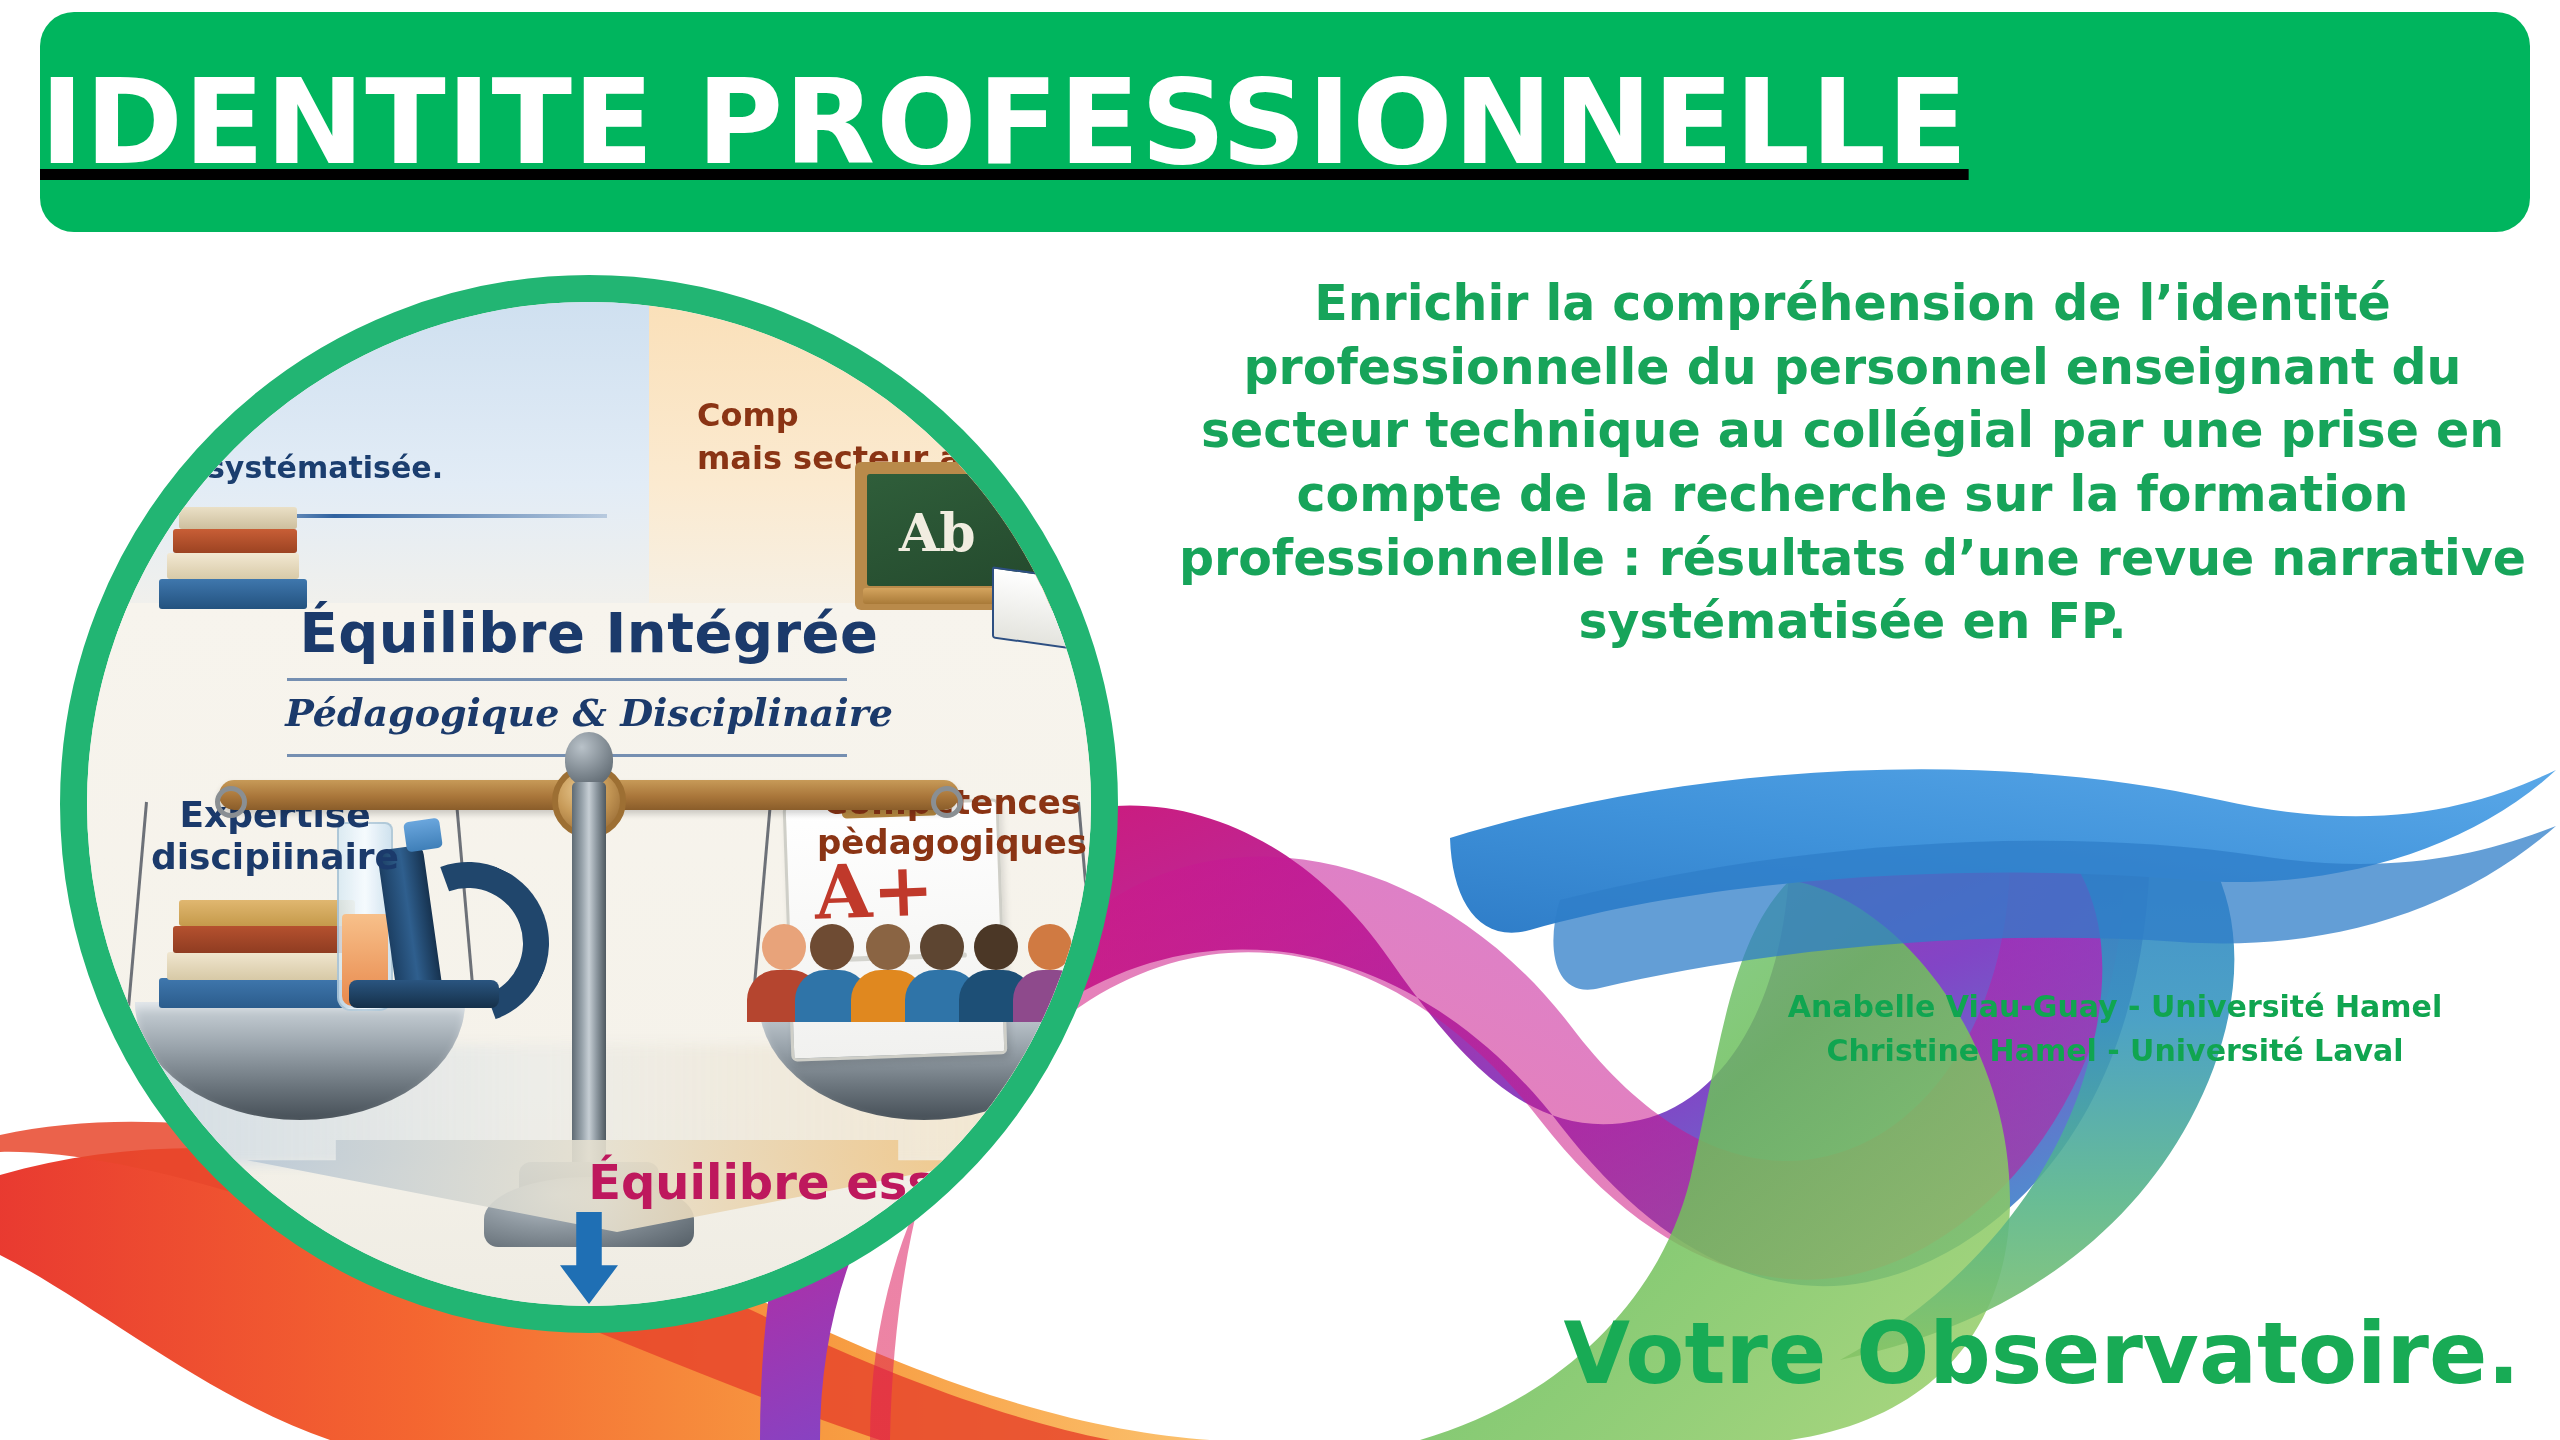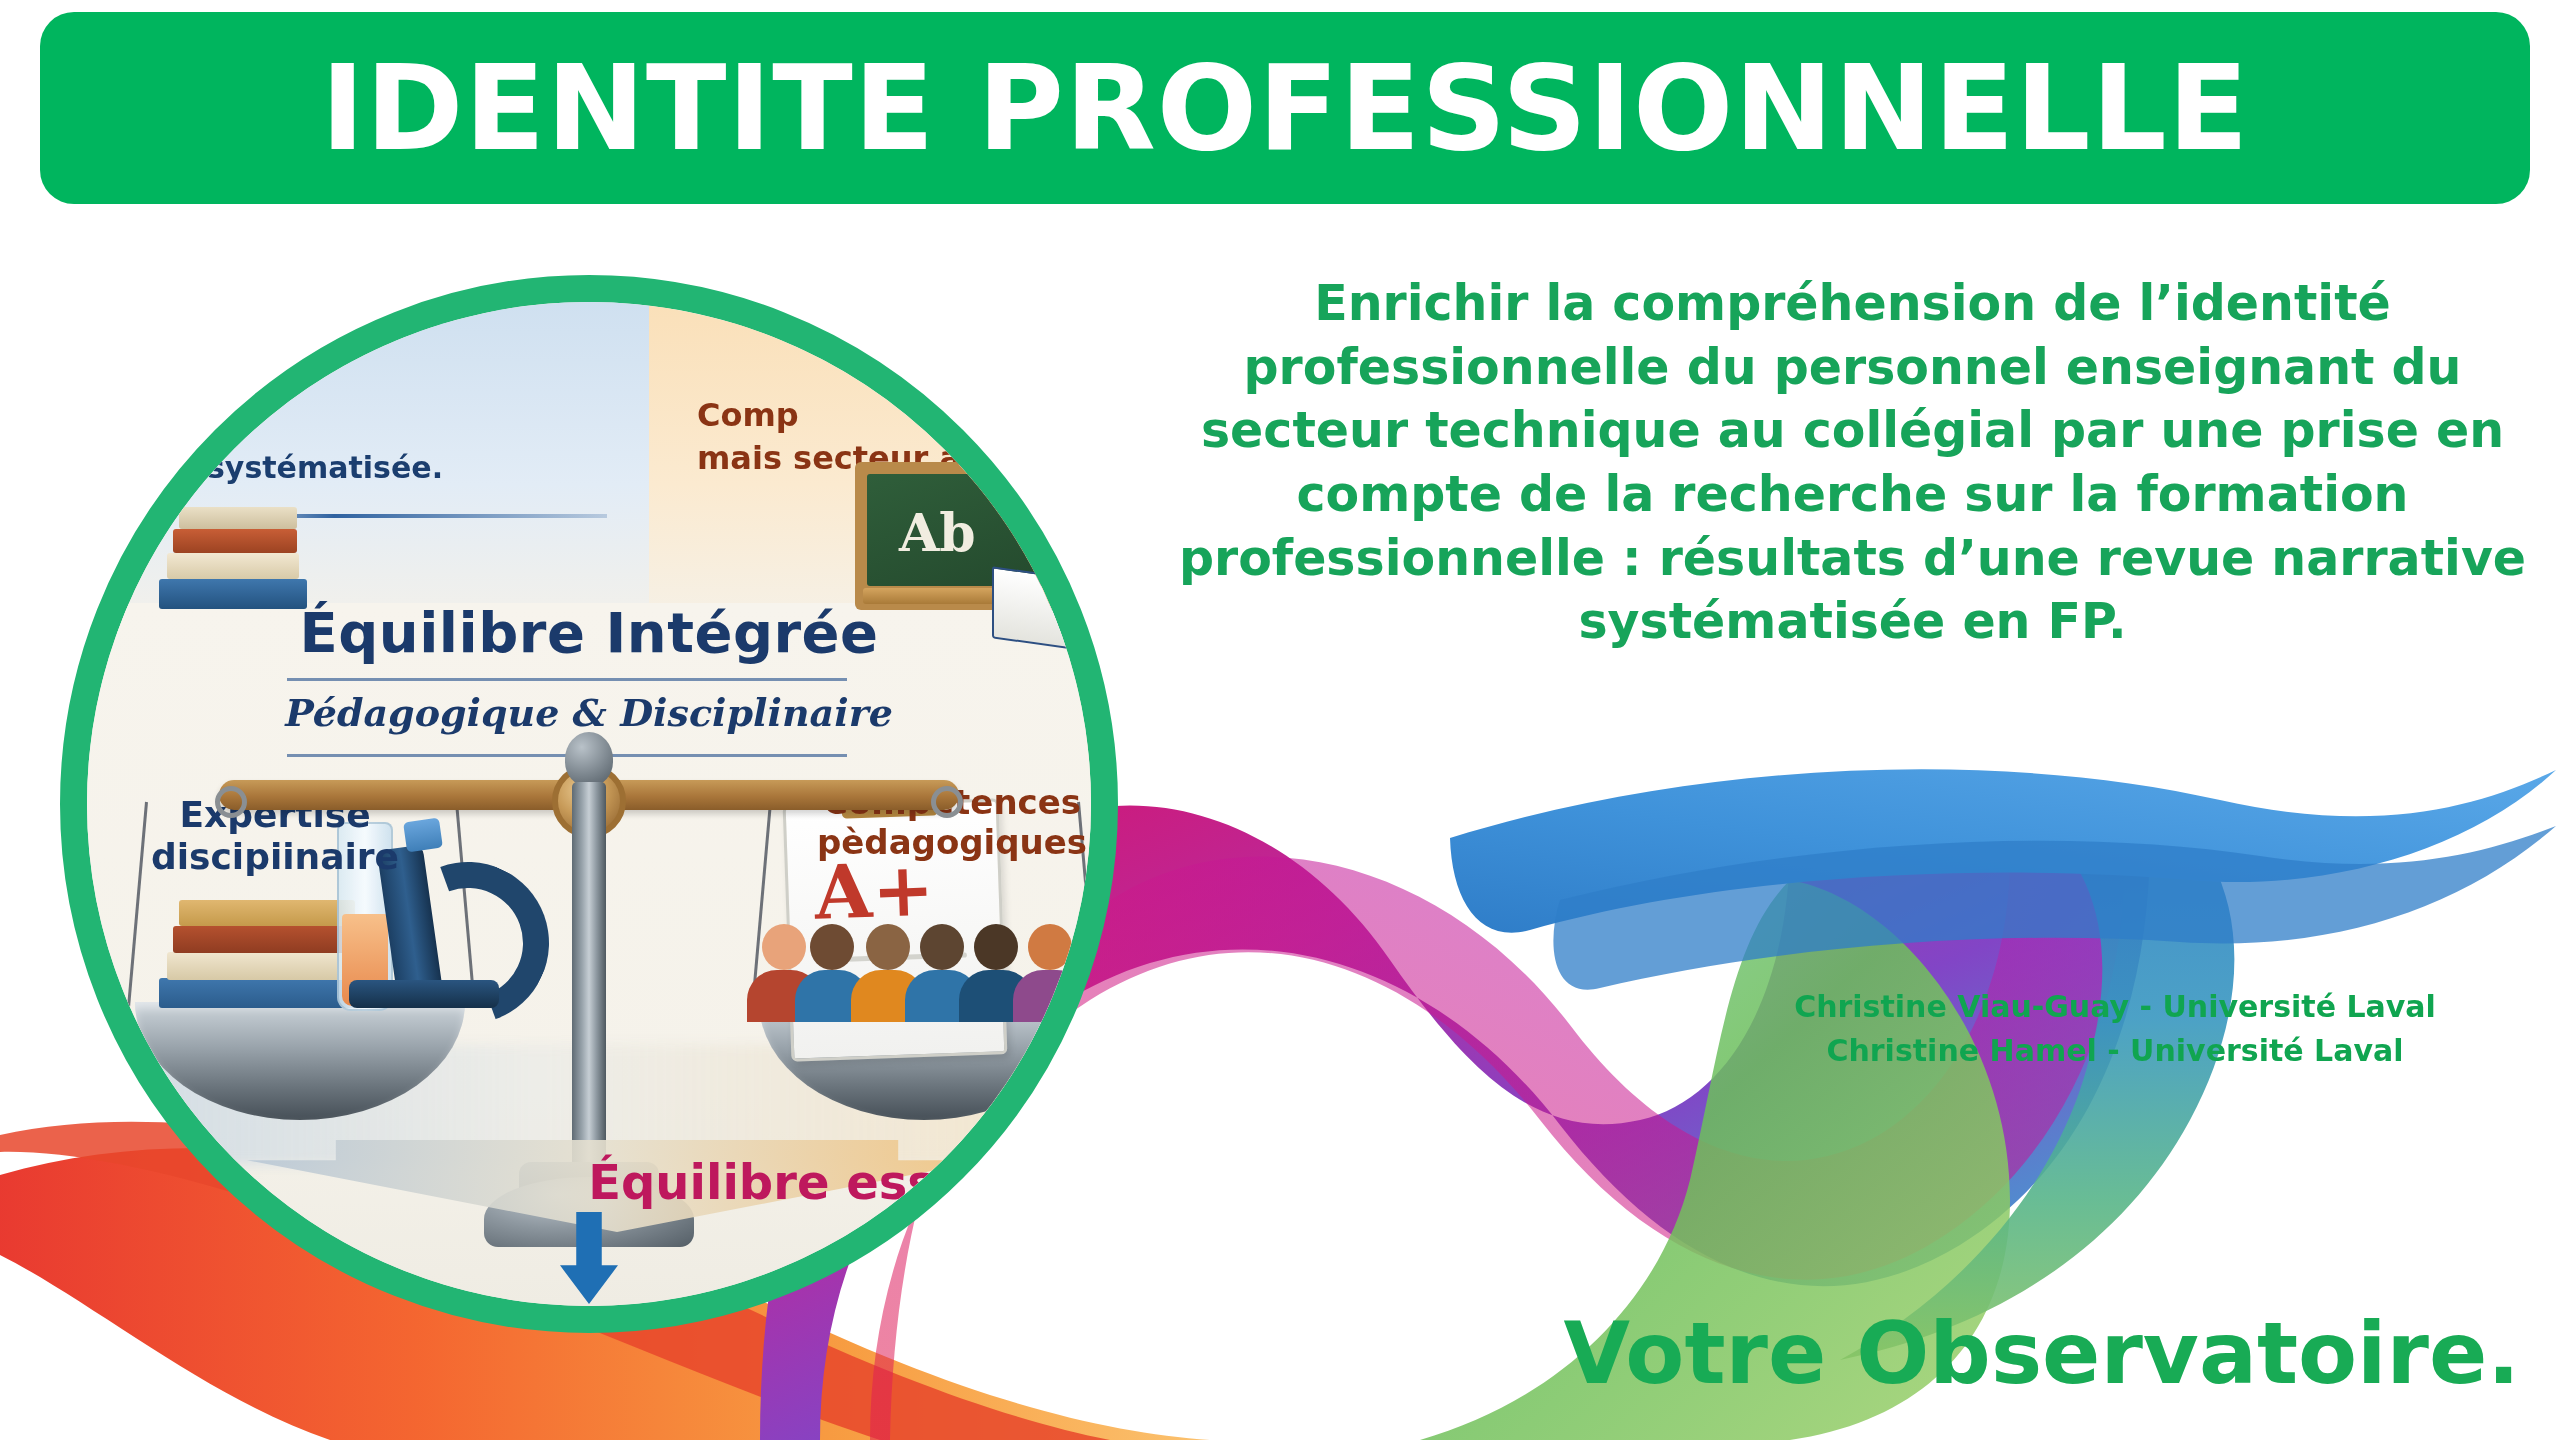--- a/index.html
+++ b/index.html
@@ -15,26 +15,27 @@
     overflow: hidden;
     font-family: "Liberation Sans", sans-serif;
   }
 
   
   .title-banner {
     position: absolute;
     left: 40px;
     top: 12px;
     width: 2490px;
-    height: 192px;
+    height: 220px;
     background: #00B55E;
     border-radius: 34px;
     display: flex;
     align-items: center;
-    justify-content: center;
+    justify-content: flex-start;
+    text-decoration: underline;
   }
   .title-banner .title-text {
     color: #ffffff;
     font-family: "DejaVu Sans", sans-serif;
     font-weight: bold;
     font-size: 118px;
     letter-spacing: 1px;
     line-height: 1;
     white-space: nowrap;
     text-align: center;
@@ -587,19 +588,19 @@
 
       <div class="arrow-band"></div>
       <div class="arrow-text">Équilibre essentiel</div>
       <div class="blue-arrow"></div>
     </div>
   </div>
 
   <div class="lede">Enrichir la compréhension de l’identité professionnelle du personnel enseignant du secteur technique au collégial par une prise en compte de la recherche sur la formation professionnelle : résultats d’une revue narrative systématisée en FP.</div>
 
   <div class="authors">
-    <div>Christine Viau-Guay - Université Laval</div>
+    <div>Anabelle Viau-Guay - Université Hamel</div>
     <div>Christine Hamel - Université Laval</div>
   </div>
 
   <div class="brand">Votre Observatoire.</div>
 
 </div>
 
 </body></html>

